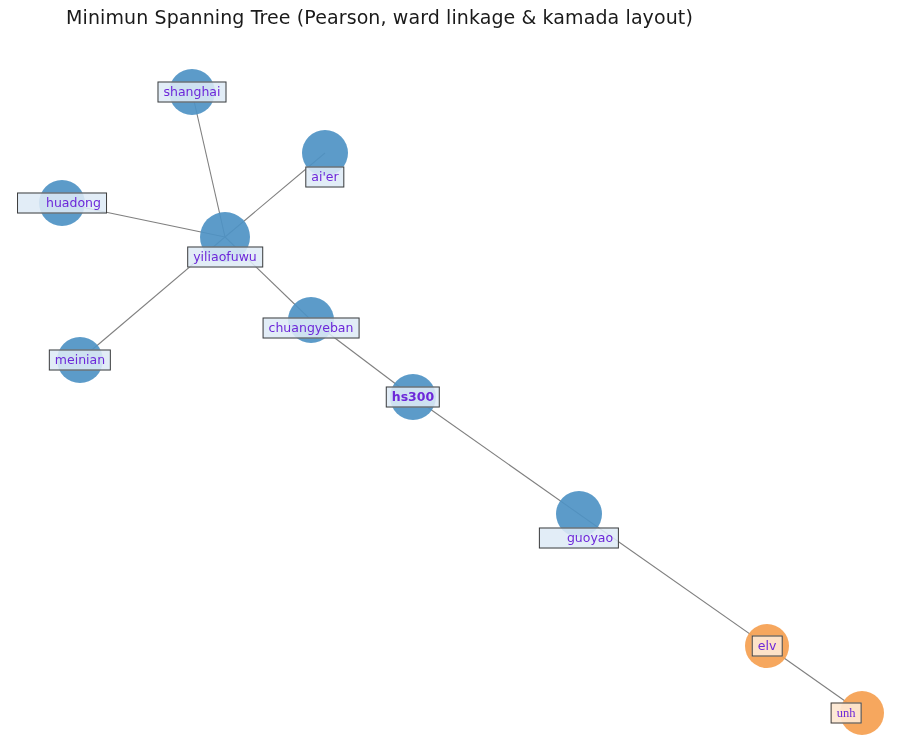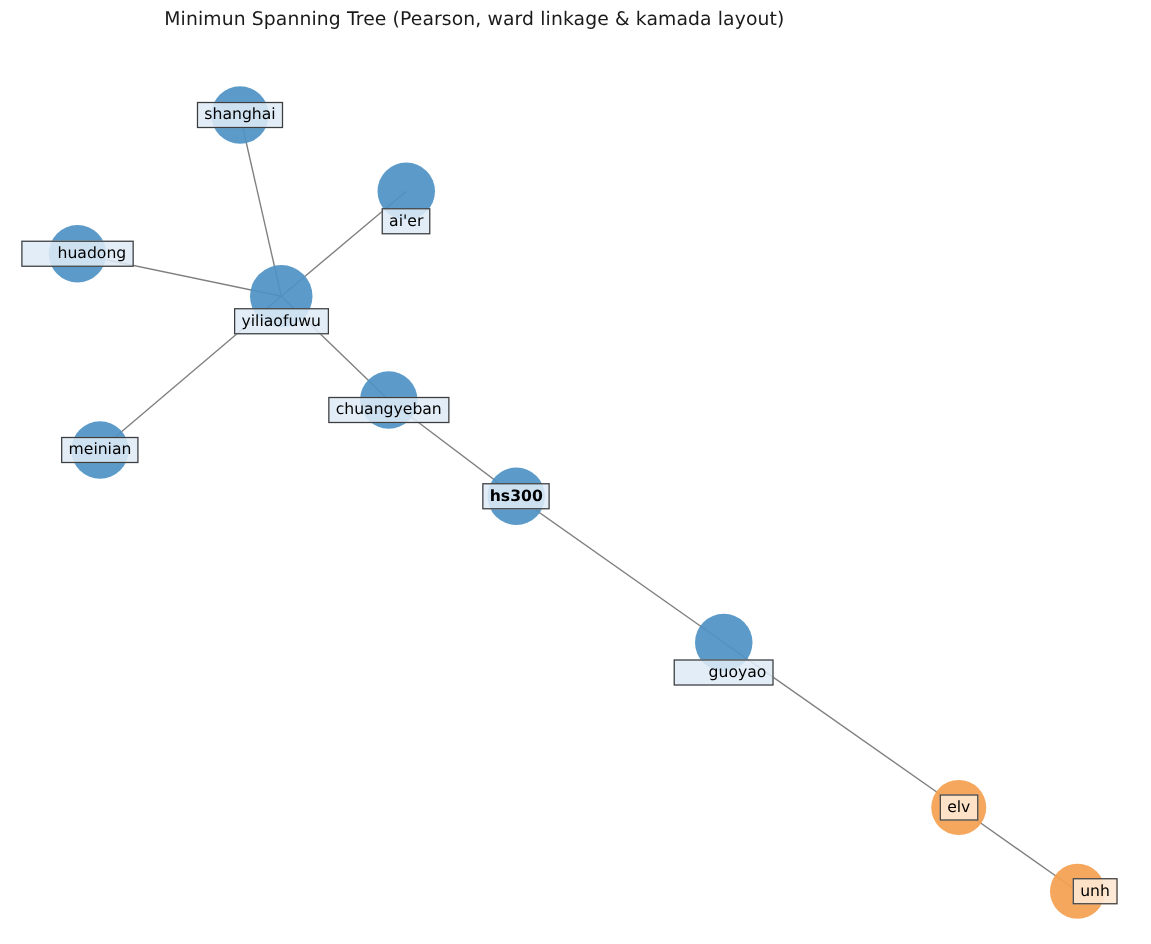--- a/index.html
+++ b/index.html
@@ -16,39 +16,39 @@
     height: 755px;
     background: #ffffff;
     overflow: hidden;
   }
   #chart-title {
     position: absolute;
     left: 0;
     top: 6px;
     width: 759px;
     text-align: center;
-    font-size: 15px;
+    font-size: 19px;
     color: #1a1a1a;
     font-family: "DejaVu Sans", sans-serif;
     letter-spacing: 0.1px;
   }
   #graph-svg {
     position: absolute;
     left: 0;
     top: 0;
   }
   .node-label {
     position: absolute;
     transform: translate(-50%, -50%);
     box-sizing: border-box;
     border: 1px solid #3d3d3d;
     padding: 2px 5px 3px 5px;
     font-size: 12.5px;
     line-height: 14px;
-    color: #000000;
+    color: #6d28d9;
     white-space: nowrap;
     font-family: "DejaVu Sans", sans-serif;
   }
   .node-label.blue {
     background: rgba(222, 235, 246, 0.88);
   }
   .node-label.orange {
     background: rgba(253, 231, 209, 0.92);
   }
 </style>
@@ -88,16 +88,16 @@
   <div id="labels-layer">
       <div class="node-label blue" style="left: 192px; top: 92px;">shanghai</div>
       <div class="node-label blue" style="left: 325px; top: 153px; margin-top: 24px;">ai'er</div>
       <div class="node-label blue" style="left: 62px; top: 203px; padding-left: 28px;">huadong</div>
       <div class="node-label blue" style="left: 225px; top: 237px; margin-top: 20px;">yiliaofuwu</div>
       <div class="node-label blue" style="left: 311px; top: 328px;">chuangyeban</div>
       <div class="node-label blue" style="left: 80px; top: 360px;">meinian</div>
       <div class="node-label blue" style="left: 413px; top: 397px; font-weight: bold;">hs300</div>
       <div class="node-label blue" style="left: 579px; top: 538px; padding-left: 27px;">guoyao</div>
       <div class="node-label orange" style="left: 767px; top: 646px;">elv</div>
-      <div class="node-label orange" style="left: 876px; top: 713px;">unh</div>
+      <div class="node-label orange" style="left: 846px; top: 713px; font-family: Liberation Serif, serif;">unh</div>
     </div>
 
 </div>
 
 </body></html>

